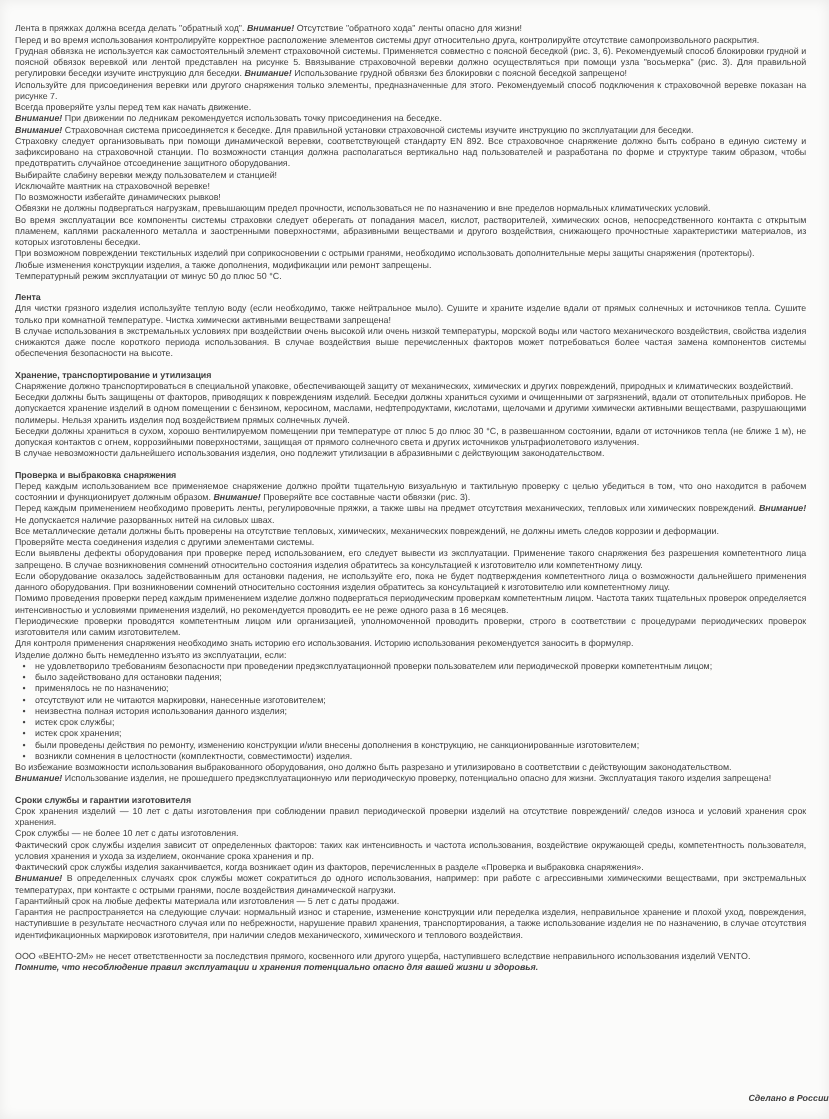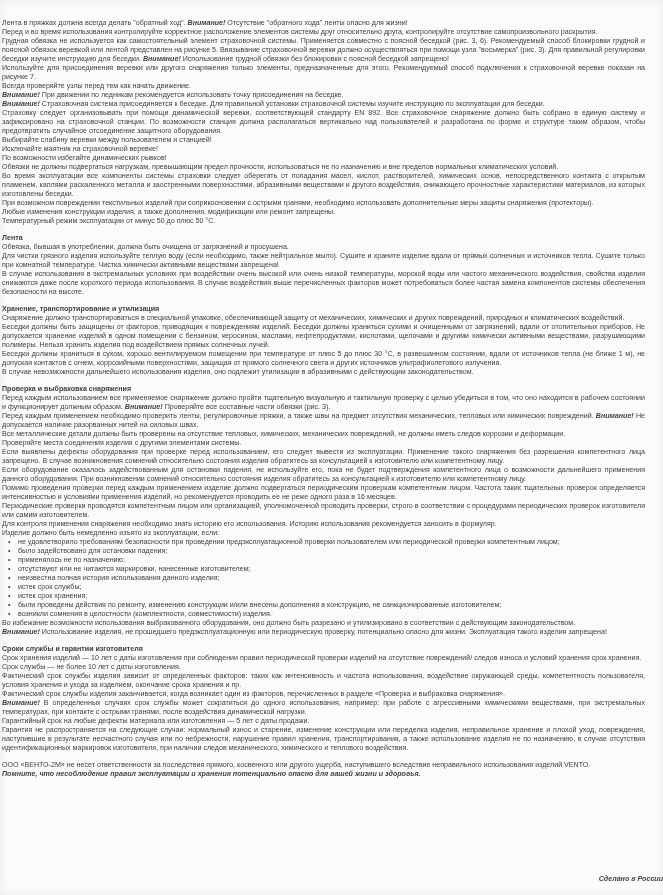--- a/index.html
+++ b/index.html
@@ -6,21 +6,21 @@
   body {
     width: 663px; height: 895px;
     background: #fbfbfa;
     overflow: hidden;
     font-family: "Liberation Sans", sans-serif;
   }
   .page {
     position: relative;
     box-sizing: border-box;
     width: 663px; height: 895px;
-    padding: 19px 18px 0 2px;
+    padding: 19px 18px 0 12px;
     color: #3f3f3f;
     font-size: 7.1px;
     line-height: 9.0px;
     text-align: justify;
     box-shadow: inset 0 0 10px rgba(0,0,0,0.07);
   }
   .para { margin: 0; }
   .heading { font-weight: bold; }
   .gap { margin-top: 8px; }
   .em { font-weight: bold; font-style: italic; }
@@ -50,21 +50,20 @@
       <div class=" para">Страховку следует организовывать при помощи динамической веревки, соответствующей стандарту EN 892.  Все страховочное снаряжение должно быть собрано в единую систему и зафиксировано на страховочной станции. По возможности станция должна располагаться вертикально над пользователей и разработана по форме и структуре таким образом, чтобы предотвратить случайное отсоединение защитного оборудования.</div>
       <div class=" para">Выбирайте слабину веревки между пользователем и станцией!</div>
       <div class=" para">Исключайте маятник на страховочной веревке!</div>
       <div class=" para">По возможности избегайте динамических рывков!</div>
       <div class=" para">Обвязки не должны подвергаться нагрузкам, превышающим предел прочности, использоваться не по назначению и вне пределов нормальных климатических условий.</div>
       <div class=" para">Во время эксплуатации все компоненты системы страховки следует оберегать от попадания масел, кислот, растворителей, химических основ, непосредственного контакта с открытым пламенем, каплями раскаленного металла и заостренными поверхностями, абразивными веществами и другого воздействия, снижающего прочностные характеристики материалов, из которых изготовлены беседки.</div>
       <div class=" para">При возможном повреждении текстильных изделий при соприкосновении с острыми гранями, необходимо использовать дополнительные меры защиты снаряжения (протекторы).</div>
       <div class=" para">Любые изменения конструкции изделия, а также дополнения, модификации или ремонт запрещены.</div>
       <div class=" para">Температурный режим эксплуатации от минус 50 до плюс 50 °С.</div>
       <div class="gap heading gap">Лента</div>
-      <div class=" para">Обвязка, бывшая в употреблении, должна быть очищена от загрязнений и просушена.</div>
       <div class=" para">Для чистки грязного изделия используйте теплую воду (если необходимо, также нейтральное мыло). Сушите и храните изделие вдали от прямых солнечных и источников тепла. Сушите только при комнатной температуре. Чистка химически активными веществами запрещена!</div>
       <div class=" para">В случае использования в экстремальных условиях при воздействии очень высокой или очень низкой температуры, морской воды или частого механического воздействия, свойства изделия снижаются даже после короткого периода использования. В случае воздействия выше перечисленных факторов может потребоваться более частая замена компонентов системы обеспечения безопасности на высоте.</div>
       <div class="gap heading gap">Хранение, транспортирование и утилизация</div>
       <div class=" para">Снаряжение должно транспортироваться в специальной упаковке, обеспечивающей защиту от механических, химических и других повреждений, природных и климатических воздействий.</div>
       <div class=" para">Беседки должны быть защищены от факторов, приводящих к повреждениям изделий. Беседки должны храниться сухими и очищенными от загрязнений, вдали от отопительных приборов. Не допускается хранение изделий в одном помещении с бензином, керосином, маслами, нефтепродуктами, кислотами, щелочами и другими химически активными веществами, разрушающими полимеры. Нельзя хранить изделия под воздействием прямых солнечных лучей.</div>
       <div class=" para">Беседки должны храниться в сухом, хорошо вентилируемом помещении при температуре от плюс 5 до плюс 30 °С, в развешанном состоянии, вдали от источников тепла (не ближе 1 м), не допуская контактов с огнем, коррозийными поверхностями, защищая от прямого солнечного света и других источников ультрафиолетового излучения.</div>
       <div class=" para">В случае невозможности дальнейшего использования изделия, оно подлежит утилизации в абразивными с действующим законодательством.</div>
       <div class="gap heading gap">Проверка и выбраковка снаряжения</div>
       <div class=" para"><span>Перед каждым использованием все применяемое снаряжение должно пройти тщательную визуальную и тактильную проверку с целью убедиться в том, что оно находится в рабочем состоянии и функционирует должным образом. </span><span class="em">Внимание!</span><span> Проверяйте все составные части обвязки (рис. 3).</span></div>
       <div class=" para"><span>Перед каждым применением необходимо проверить ленты, регулировочные пряжки, а также швы на предмет отсутствия механических, тепловых или химических повреждений. </span><span class="em">Внимание!</span><span> Не допускается наличие разорванных нитей на силовых швах.</span></div>

